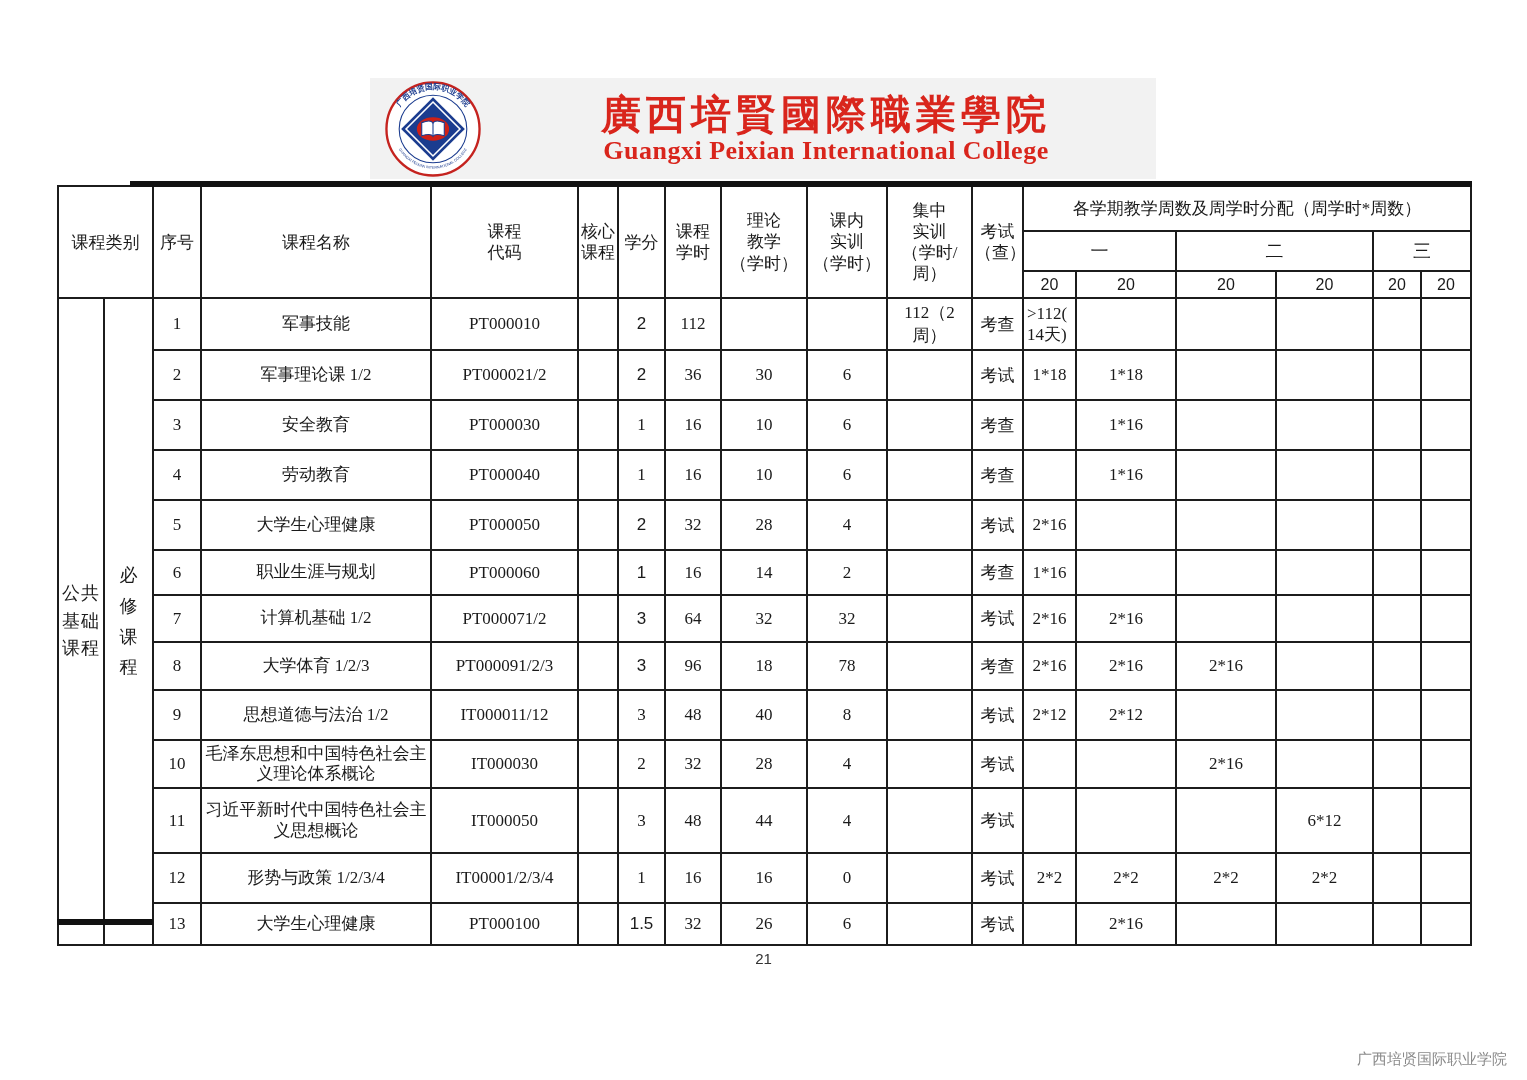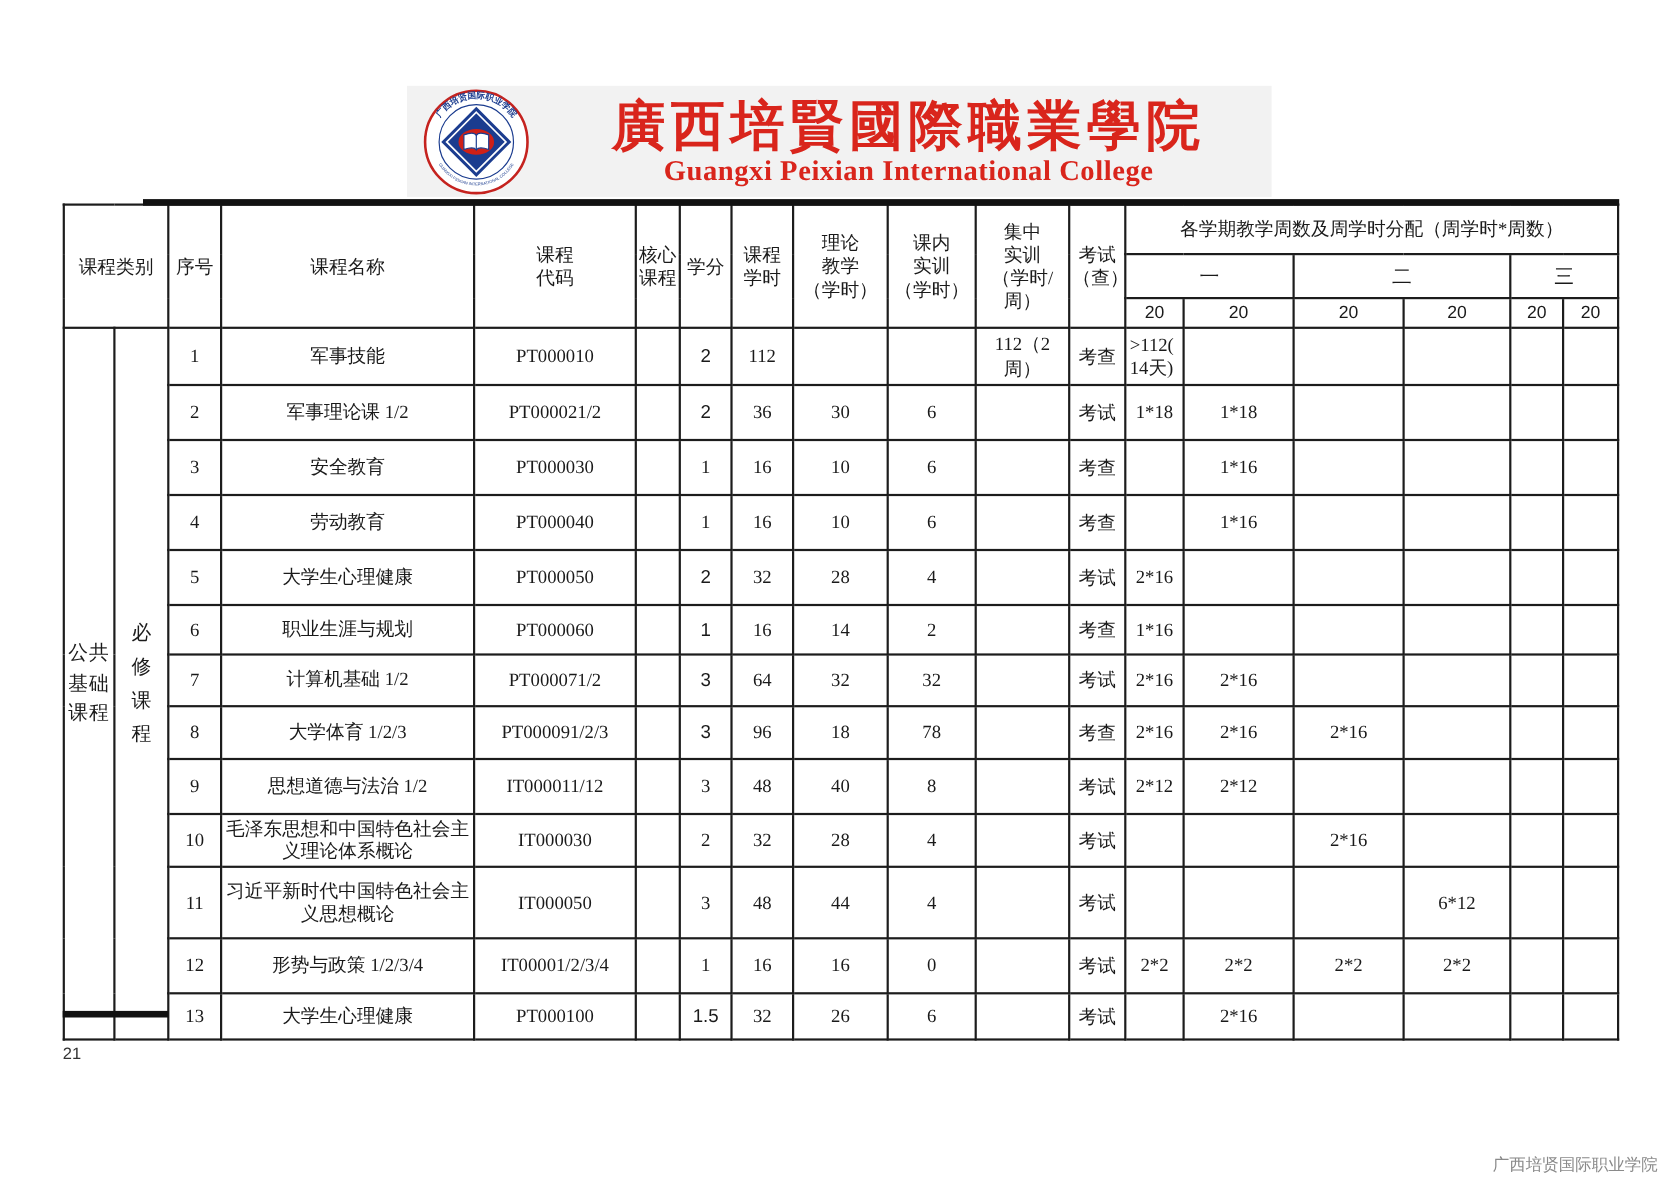--- a/index.html
+++ b/index.html
@@ -8,21 +8,21 @@
     font-family:"Liberation Serif","DejaVu Serif",serif;color:#1a1a1a;
   }
   
   .logo-box{
     position:absolute;left:370px;top:78px;width:786px;height:101px;
     background:#f2f2f2;display:flex;align-items:center;
   }
   .emblem{margin-left:14px;flex:0 0 auto;}
   .logo-text{display:flex;flex-direction:column;align-items:center;margin-left:14px;flex:1 1 auto;}
   .logo-zh{
-    font-size:49px;font-weight:bold;color:#d9251c;letter-spacing:5px;
+    font-size:40px;font-weight:bold;color:#d9251c;letter-spacing:5px;
     line-height:1.1;white-space:nowrap;font-family:"Liberation Serif","DejaVu Serif",serif;
   }
   .logo-en{
     font-size:26px;font-weight:bold;color:#d9251c;letter-spacing:0.5px;
     line-height:1.05;white-space:nowrap;font-family:"Liberation Serif","DejaVu Serif",serif;
   }
   
   .tbl-wrap{position:absolute;left:57px;top:185px;}
   table.course{
     border-collapse:collapse;table-layout:fixed;width:1413px;
@@ -40,21 +40,21 @@
   .sem{font-size:18px;}
   .credits-bold{font-family:"Liberation Sans","DejaVu Sans",sans-serif;font-weight:bold;}
   .align-left{text-align:left !important;padding-left:3px !important;}
   td.name-cell{line-height:1.2;}
   
   .bar{position:absolute;background:#111;}
   .bar-top{left:130px;top:181px;width:1342px;height:6px;}
   .bar-bottom{left:57px;top:919px;width:96px;height:6px;}
   
   .page-number{
-    position:absolute;left:57px;top:950px;width:1413px;text-align:left;
+    position:absolute;left:57px;top:950px;width:1413px;text-align:center;
     font-family:"Liberation Sans","DejaVu Sans",sans-serif;font-size:15px;color:#333;
   }
   .watermark{
     position:absolute;right:20px;top:1050px;
     font-family:"Liberation Sans","DejaVu Sans",sans-serif;font-size:15px;color:#8a8a8a;
   }
 </style>
 </head>
 <body>
 

